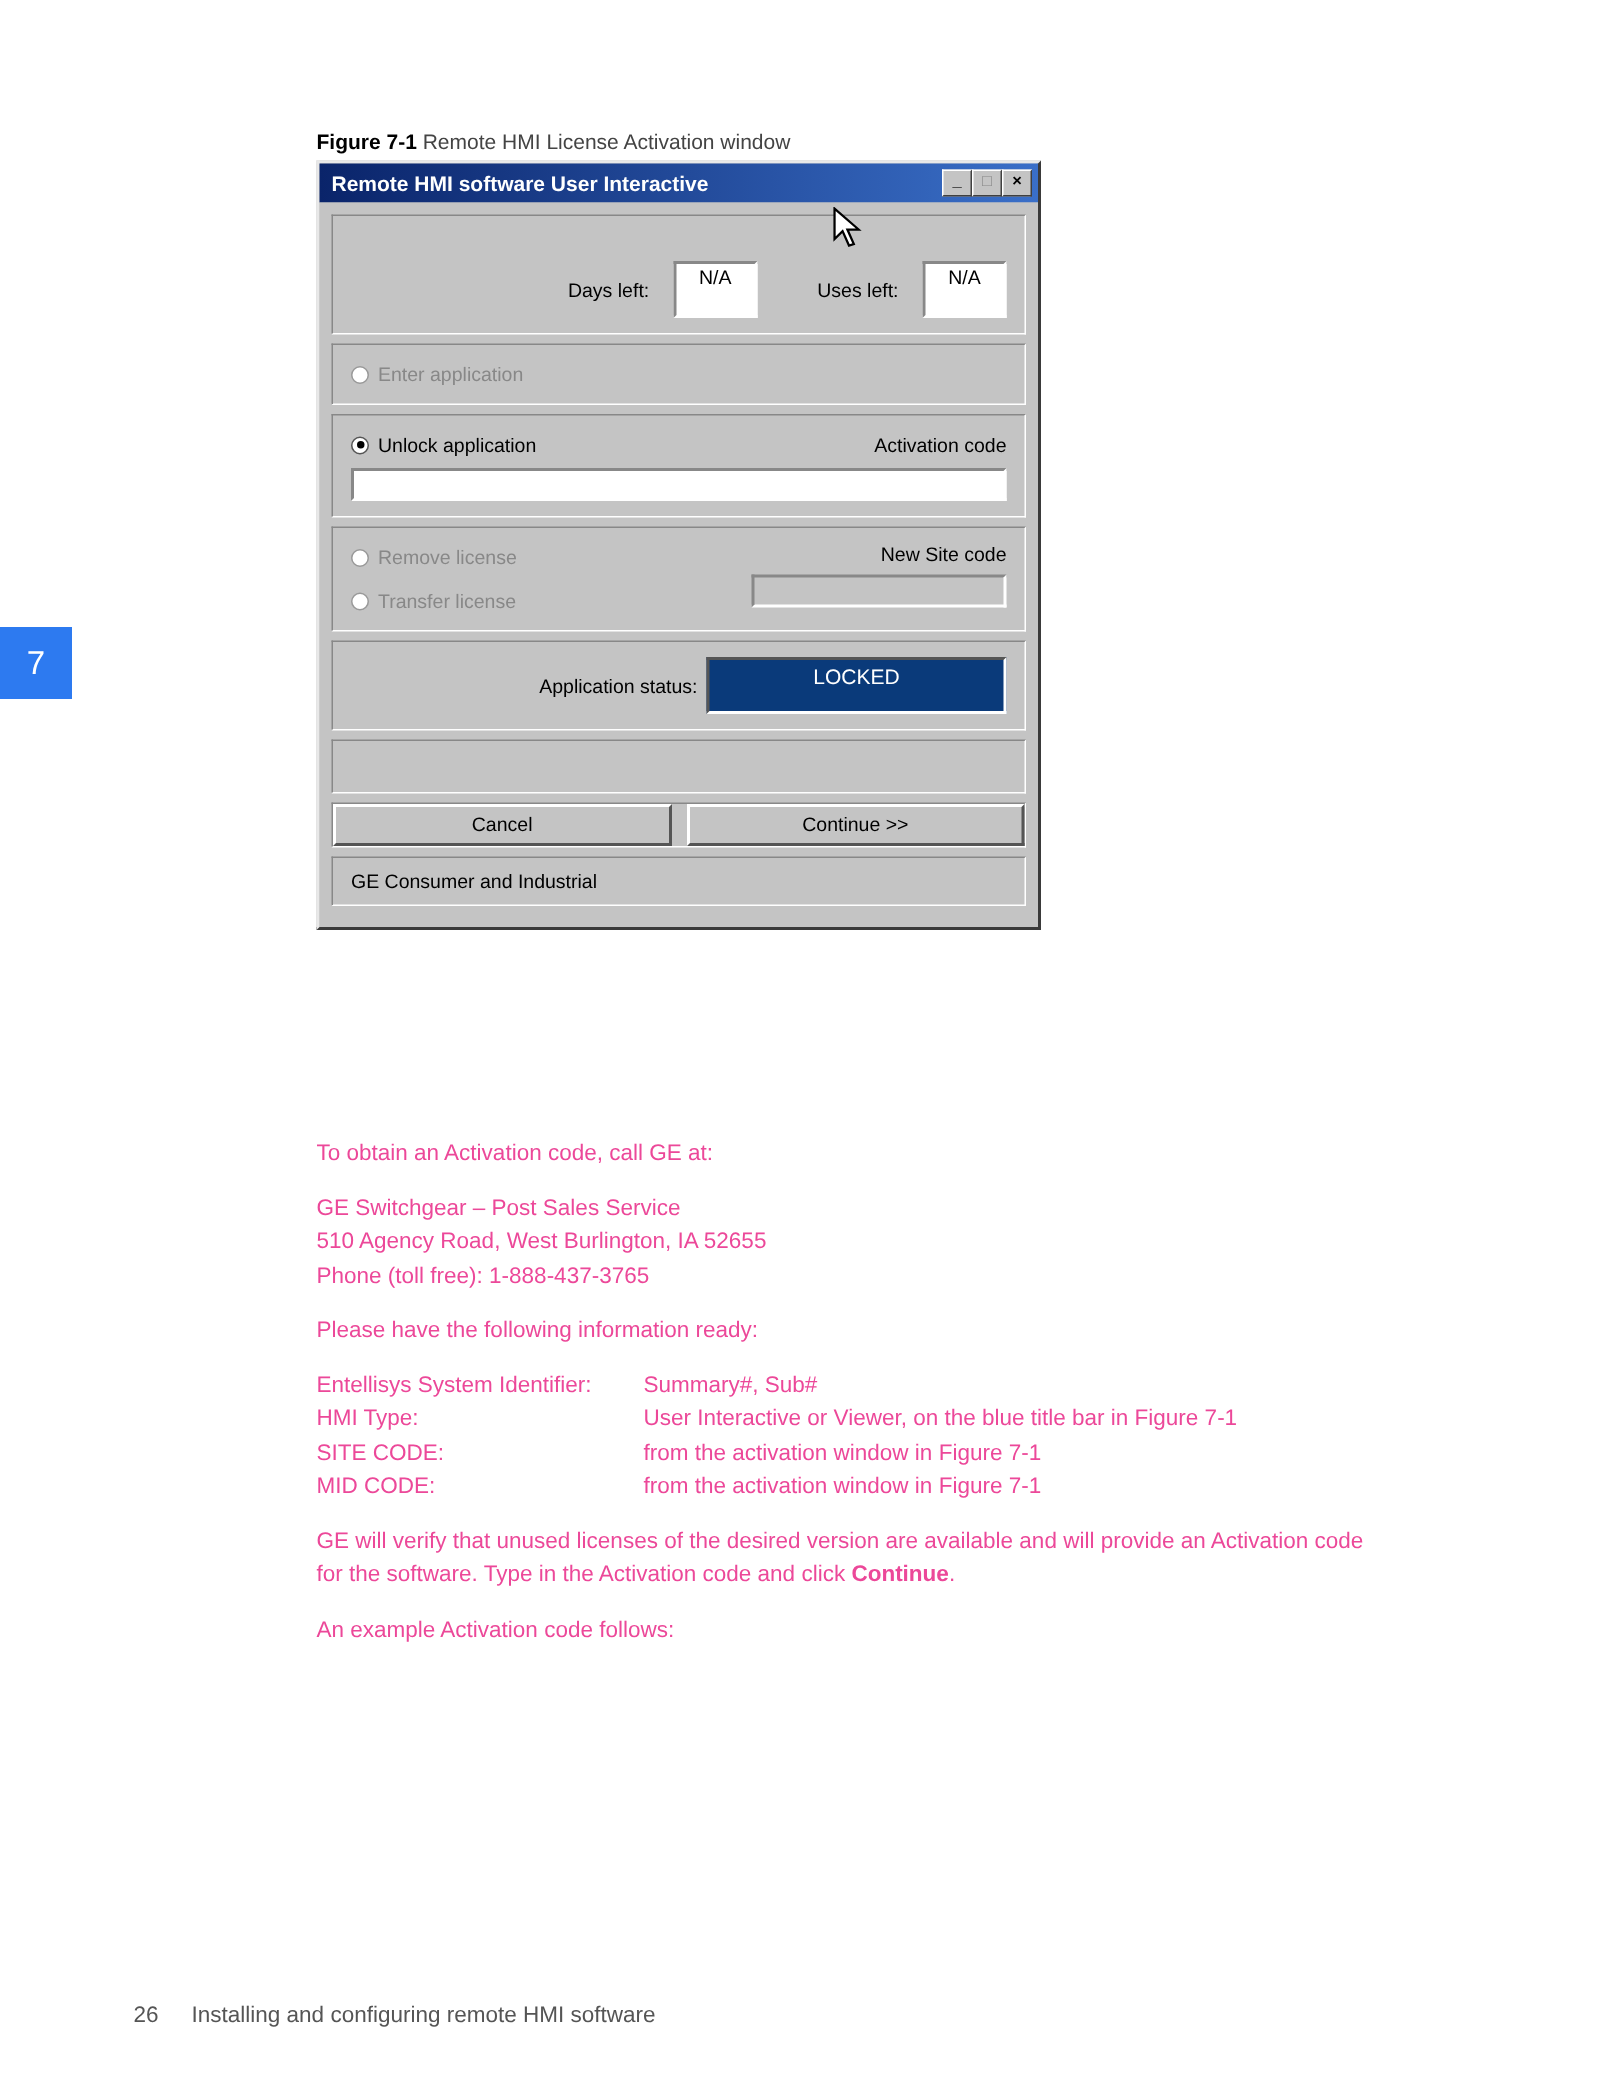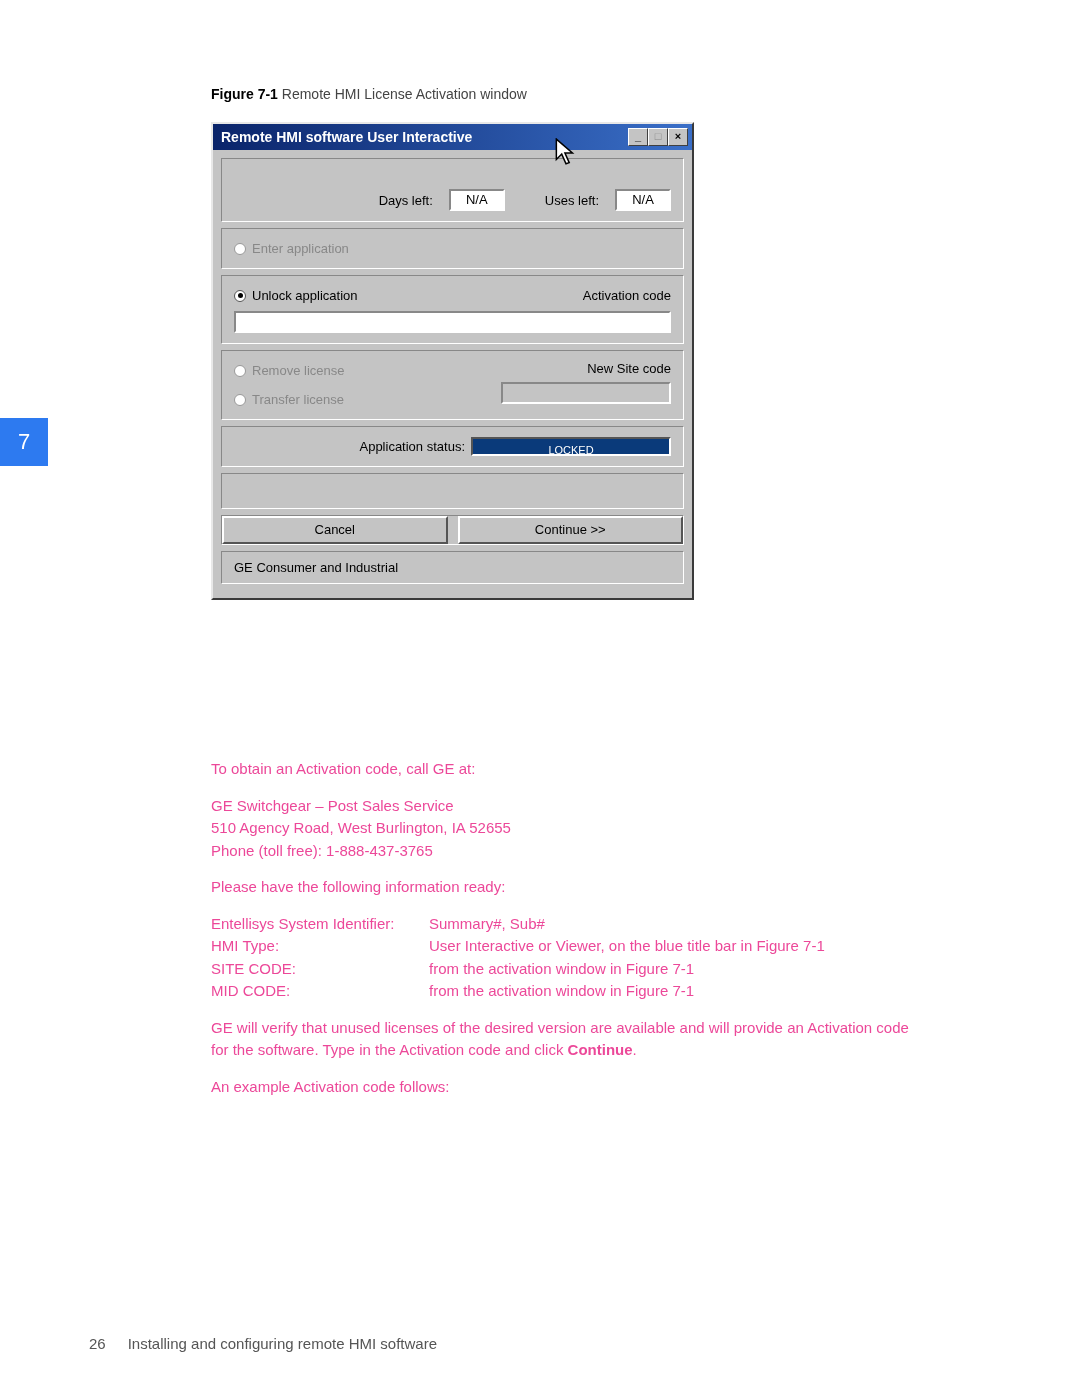--- a/index.html
+++ b/index.html
@@ -30,21 +30,21 @@
     top: 86px;
     font-size: 14px;
     color: #444;
   }
   .figure-caption b { font-weight: bold; color: #000; }
 
   
   .win {
     position: absolute;
     left: 211px;
-    top: 122px;
+    top: 107px;
     width: 483px;
     background: #c4c4c4;
     border: 2px solid;
     border-color: #e8e8e8 #3a3a3a #3a3a3a #e8e8e8;
   }
   .titlebar {
     height: 26px;
     background: linear-gradient(to right, #0a246a, #3a6fc8);
     color: #fff;
     font-weight: bold;
@@ -87,21 +87,21 @@
     font-size: 13px;
     height: 22px;
     line-height: 18px;
   }
   .site-col { width: 160px; }
   .mid-col { flex: 1; }
   .sunken {
     border: 2px solid;
     border-color: #888 #fff #fff #888;
     background: #fff;
-    height: 22px;
+    height: 38px;
     padding: 0 6px;
     font-size: 13px;
     line-height: 18px;
   }
   .sunken.short { width: 56px; display: inline-block; text-align: center; }
   .days-row { display: flex; justify-content: flex-end; gap: 40px; align-items: center; margin-top: 20px; }
   .days-row .grp { display: flex; align-items: center; gap: 16px; }
   .radio-row { display: flex; align-items: center; gap: 6px; padding: 2px 0; }
   .radio { width: 12px; height: 12px; border-radius: 50%; background: #fff; border: 1px solid #555; display: inline-flex; align-items: center; justify-content: center; }
   .radio.sel::after { content: ""; width: 5px; height: 5px; background: #000; border-radius: 50%; }
@@ -122,25 +122,25 @@
     border-color: #888 #fff #fff #888;
     background: #c4c4c4;
     margin-top: 6px;
   }
   .status-row { display: flex; align-items: center; justify-content: flex-end; gap: 6px; }
   .locked-box {
     background: #0a3a7a;
     color: #fff;
     padding: 2px 0;
     width: 200px;
-    height: 19px;
+    height: 38px;
     text-align: center;
     border: 2px solid;
     border-color: #555 #fff #fff #555;
-    font-size: 11px;
+    font-size: 14px;
     line-height: 18px;
   }
   .empty-panel { height: 36px; }
   .btn-row { display: flex; gap: 10px; padding: 0; }
   .btn {
     flex: 1;
     height: 28px;
     background: #c4c4c4;
     border: 2px solid;
     border-color: #fff #555 #555 #fff;

